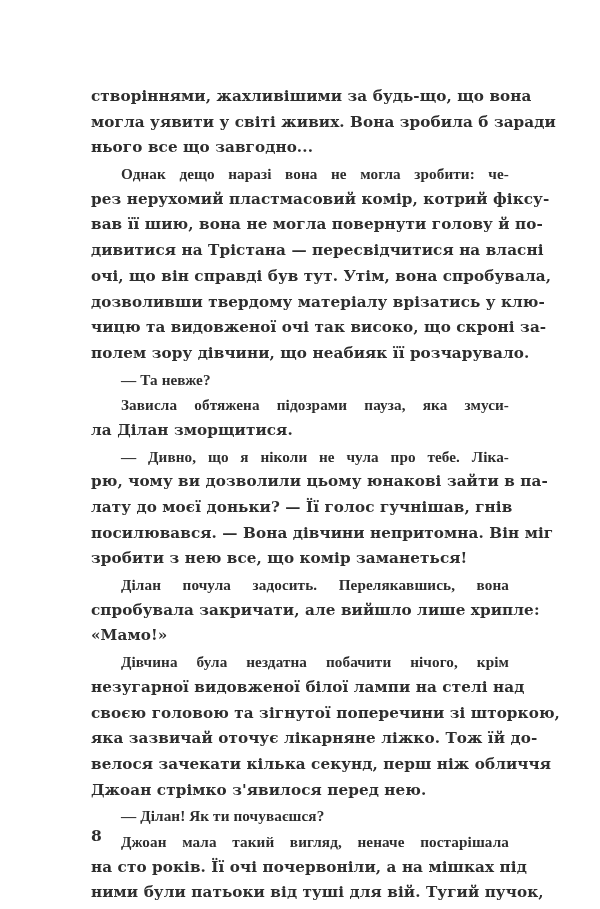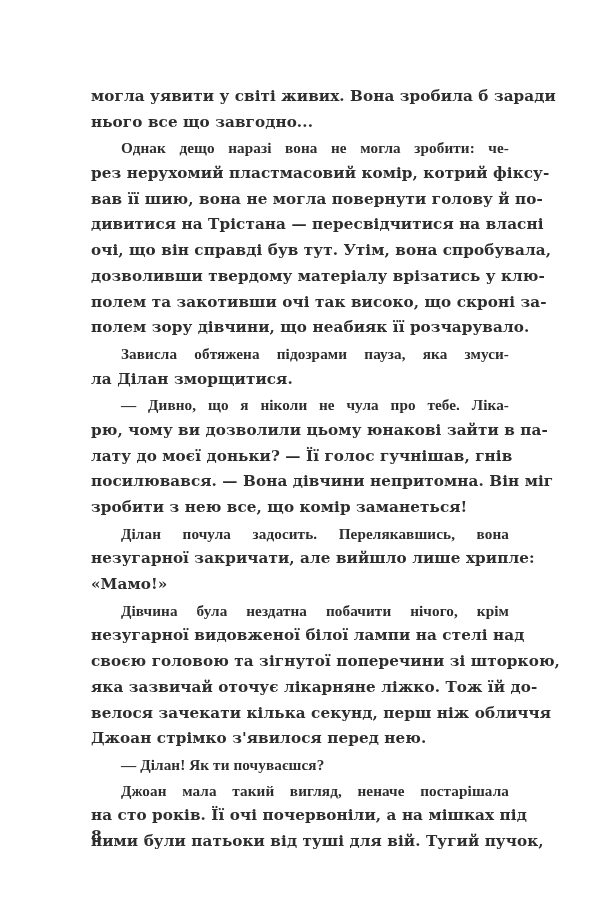--- a/index.html
+++ b/index.html
@@ -24,39 +24,41 @@
     .page-number {
       position: absolute; left: 91px; top: 826px;
       font-family: "DejaVu Serif", serif; font-size: 15.5px;
       color: #2e2e2e; font-weight: bold;
     }
   </style>
 </head>
 <body>
 
 <div class="page-text" id="page-text">
+    <span class="line">створіннями, жахливішими за будь-що, що вона</span>
     <span class="line">могла уявити у світі живих. Вона зробила б заради</span>
     <span class="line last">нього все що завгодно...</span>
     <span class="line indent">Однак дещо наразі вона не могла зробити: че-</span>
     <span class="line">рез нерухомий пластмасовий комір, котрий фіксу-</span>
     <span class="line">вав її шию, вона не могла повернути голову й по-</span>
     <span class="line">дивитися на Трістана — пересвідчитися на власні</span>
     <span class="line">очі, що він справді був тут. Утім, вона спробувала,</span>
     <span class="line">дозволивши твердому матеріалу врізатись у клю-</span>
-    <span class="line">полем та закотивши очі так високо, що скроні за-</span>
+    <span class="line">чицю та видовженої очі так високо, що скроні за-</span>
     <span class="line last">полем зору дівчини, що неабияк її розчарувало.</span>
+    <span class="line indent last">— Та невже?</span>
     <span class="line indent">Зависла обтяжена підозрами пауза, яка змуси-</span>
     <span class="line last">ла Ділан зморщитися.</span>
     <span class="line indent">— Дивно, що я ніколи не чула про тебе. Ліка-</span>
     <span class="line">рю, чому ви дозволили цьому юнакові зайти в па-</span>
     <span class="line">лату до моєї доньки? — Її голос гучнішав, гнів</span>
     <span class="line">посилювався. — Вона дівчини непритомна. Він міг</span>
     <span class="line last">зробити з нею все, що комір заманеться!</span>
     <span class="line indent">Ділан почула задосить. Перелякавшись, вона</span>
-    <span class="line">незугарної закричати, але вийшло лише хрипле:</span>
+    <span class="line">спробувала закричати, але вийшло лише хрипле:</span>
     <span class="line last">«Мамо!»</span>
     <span class="line indent">Дівчина була нездатна побачити нічого, крім</span>
     <span class="line">незугарної видовженої білої лампи на стелі над</span>
     <span class="line">своєю головою та зігнутої поперечини зі шторкою,</span>
     <span class="line">яка зазвичай оточує лікарняне ліжко. Тож їй до-</span>
     <span class="line">велося зачекати кілька секунд, перш ніж обличчя</span>
     <span class="line last">Джоан стрімко з'явилося перед нею.</span>
     <span class="line indent last">— Ділан! Як ти почуваєшся?</span>
     <span class="line indent">Джоан мала такий вигляд, неначе постарішала</span>
     <span class="line">на сто років. Її очі почервоніли, а на мішках під</span>

